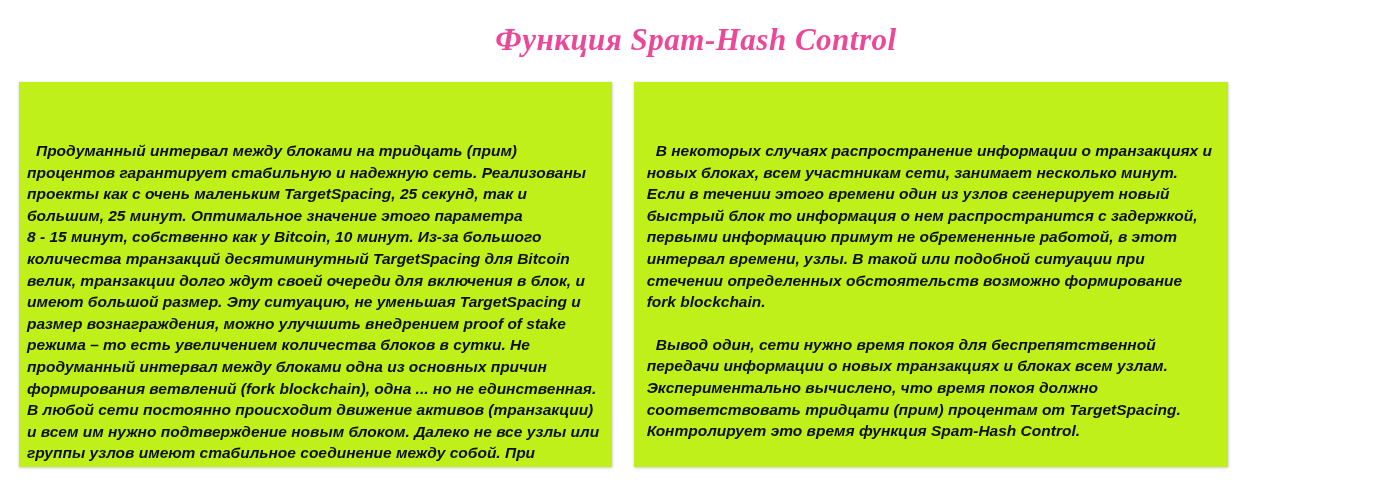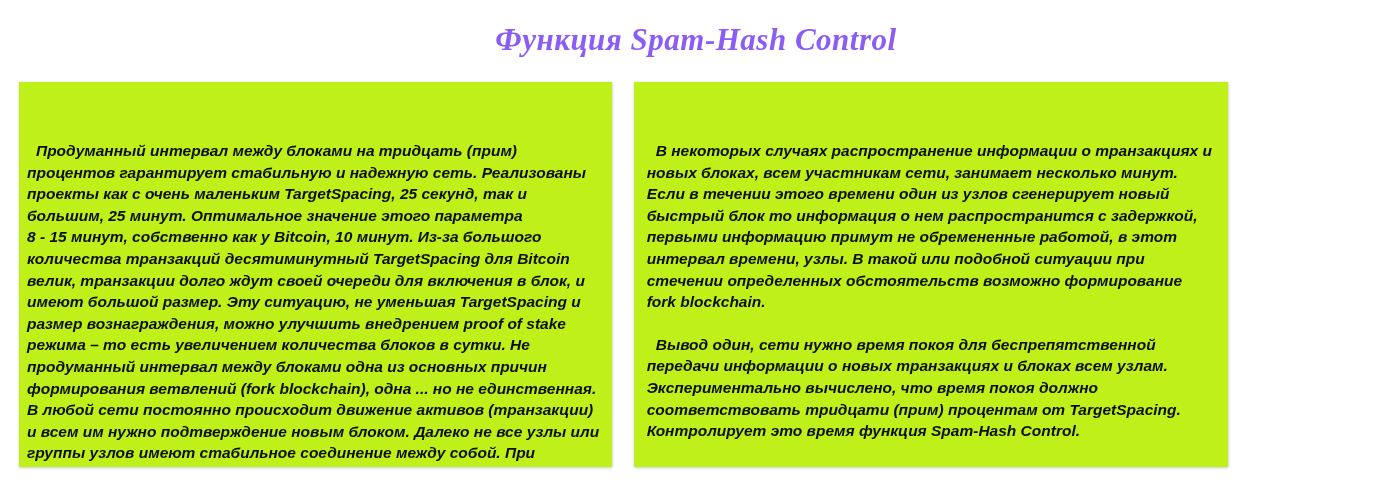--- a/index.html
+++ b/index.html
@@ -20,21 +20,21 @@
   h1.title {
     margin: 0;
     padding-top: 22px;
     height: 38px;
     text-align: center;
     font-family: "Liberation Serif", "DejaVu Serif", serif;
     font-weight: 700;
     font-style: italic;
     font-size: 31px;
     letter-spacing: 0.5px;
-    color: #8b5cf6;
+    color: #ec4899;
   }
   .panels {
     position: absolute;
     top: 82px;
     left: 0;
     width: 1228px;
     display: flex;
     justify-content: flex-start;
     padding: 0;
   }

